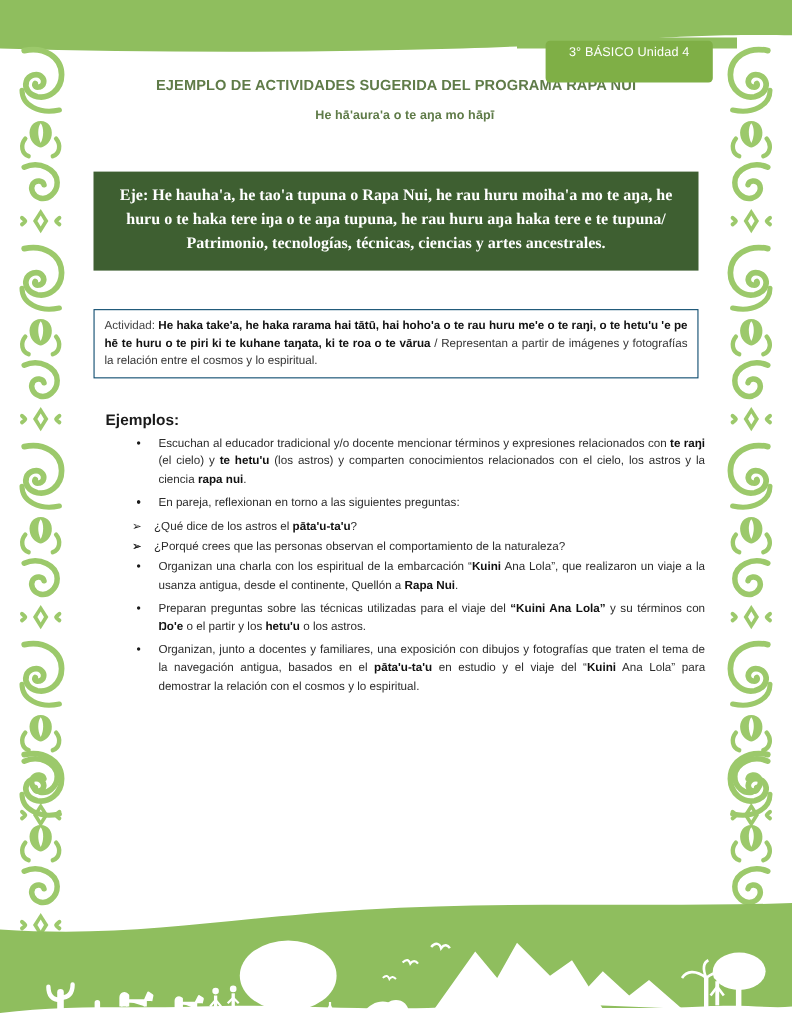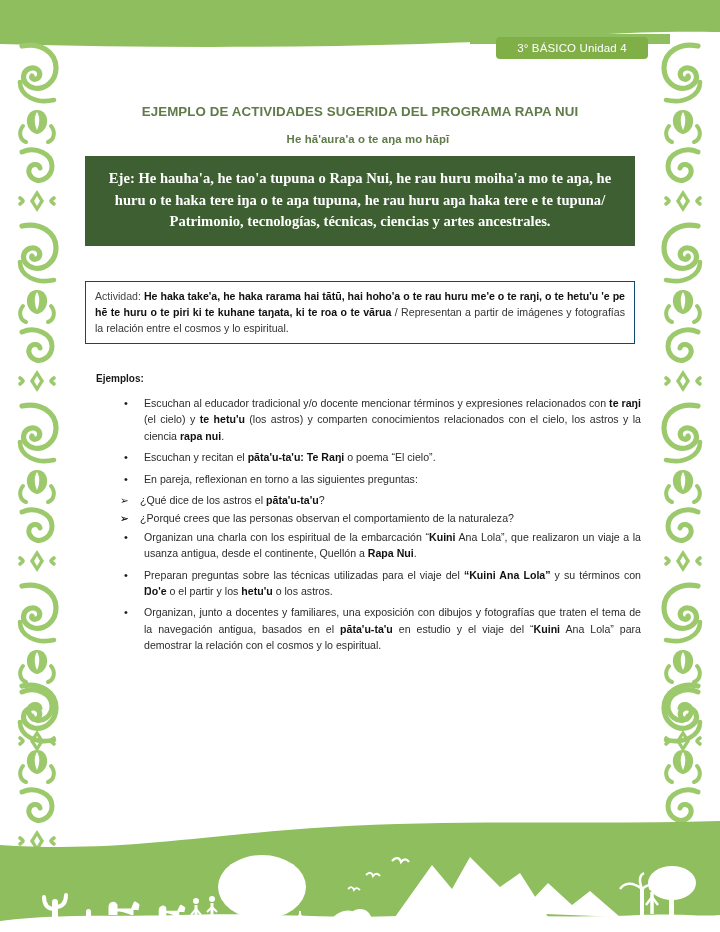--- a/index.html
+++ b/index.html
@@ -31,21 +31,21 @@
     height: 62px;
     pointer-events: none;
   }
   .top-band svg { display: block; }
 
   .unit-badge {
     position: absolute;
     top: 37px;
     left: 496px;
     width: 152px;
-    height: 22px;
+    height: 38px;
     background: #7FAF46;
     border-radius: 4px;
     color: #ffffff;
     font-size: 11.5px;
     line-height: 22px;
     text-align: center;
     letter-spacing: 0.15px;
     z-index: 6;
   }
 
@@ -76,21 +76,21 @@
 
   
   .content {
     position: absolute;
     top: 0; left: 0;
     width: 720px;
     z-index: 3;
   }
 
   .doc-title {
-    margin: 104px 0 0 0;
+    margin: 70px 0 0 0;
     text-align: center;
     color: #5F7B48;
     font-size: 13.3px;
     font-weight: bold;
     letter-spacing: 0.1px;
   }
   .doc-subtitle {
     margin: 14px 0 0 16px;
     text-align: center;
     color: #5F7B48;
@@ -128,21 +128,21 @@
     color: #333333;
     text-align: justify;
   }
   .actividad-box .lbl { color: #444444; }
   .actividad-box b { color: #111111; font-weight: bold; }
 
   .ejemplos-head {
     position: absolute;
     top: 373px;
     left: 96px;
-    font-size: 10px;
+    font-size: 14px;
     font-weight: bold;
     color: #1a1a1a;
   }
 
   .ex-list {
     position: absolute;
     top: 395px;
     left: 96px;
     width: 545px;
   }
@@ -263,21 +263,21 @@
   <div class="eje-box">Eje: He hauha'a, he tao'a tupuna o Rapa Nui, he rau huru moiha'a mo te aŋa, he huru o te haka tere iŋa o te aŋa tupuna, he rau huru aŋa haka tere e te tupuna/ Patrimonio, tecnologías, técnicas, ciencias y artes ancestrales.</div>
 
   <div class="actividad-box">
     <span class="lbl">Actividad: </span><b>He haka take'a, he haka rarama hai tātū, hai hoho'a o te rau huru me'e o te raŋi, o te hetu'u 'e pe hē te huru o te piri ki te kuhane taŋata, ki te roa o te vārua</b><span> / </span><span>Representan a partir de imágenes y fotografías la relación entre el cosmos y lo espiritual.</span>
   </div>
 
   <div class="ejemplos-head">Ejemplos:</div>
 
   <div class="ex-list" id="ex-list">
       <div class="ex-item"><span class="bullet">•</span><span><span>Escuchan al educador tradicional y/o docente mencionar términos y expresiones relacionados con </span><b>te raŋi</b><span> (el cielo) y </span><b>te hetu'u</b><span> (los astros) y comparten conocimientos relacionados con el cielo, los astros y la ciencia </span><b>rapa nui</b><span>.</span></span></div>
-      <div class="ex-item"><span class="bullet">•</span><span><span>Escuchan y recitan el </span><b>pāta'u-ta'u: Te Raŋi</b><span> o poema “El cielo”.</span></span></div>
+      <div class="ex-item"><span class="bullet">•</span></div>
       <div class="ex-item"><span class="bullet">•</span><span><span>En pareja, reflexionan en torno a las siguientes preguntas:</span></span></div>
       <div class="sub-list">
         <div class="sub-item"><span class="arrow">➢</span><span><span>¿Qué dice de los astros el </span><b>pāta'u-ta'u</b><span>?</span></span></div>
         <div class="sub-item"><span class="arrow">➢</span></div>
         <div class="sub-item"><span class="arrow">➢</span><span><span>¿Porqué crees que las personas observan el comportamiento de la naturaleza?</span></span></div>
       </div>
       <div class="ex-item"><span class="bullet">•</span><span><span>Organizan una charla con los espiritual de la embarcación “</span><b>Kuini</b><span> Ana Lola”, que realizaron un viaje a la usanza antigua, desde el continente, Quellón a </span><b>Rapa Nui</b><span>.</span></span></div>
       <div class="ex-item"><span class="bullet">•</span><span><span>Preparan preguntas sobre las técnicas utilizadas para el viaje del </span><b>“Kuini Ana Lola”</b><span> y su términos con </span><b>Ŋo'e</b><span> o el partir y los </span><b>hetu'u</b><span> o los astros.</span></span></div>
       <div class="ex-item"><span class="bullet">•</span><span><span>Organizan, junto a docentes y familiares, una exposición con dibujos y fotografías que traten el tema de la navegación antigua, basados en el </span><b>pāta'u-ta'u</b><span> en estudio y el viaje del “</span><b>Kuini</b><span> Ana Lola” para demostrar la relación con el cosmos y lo espiritual.</span></span></div>
     </div>

